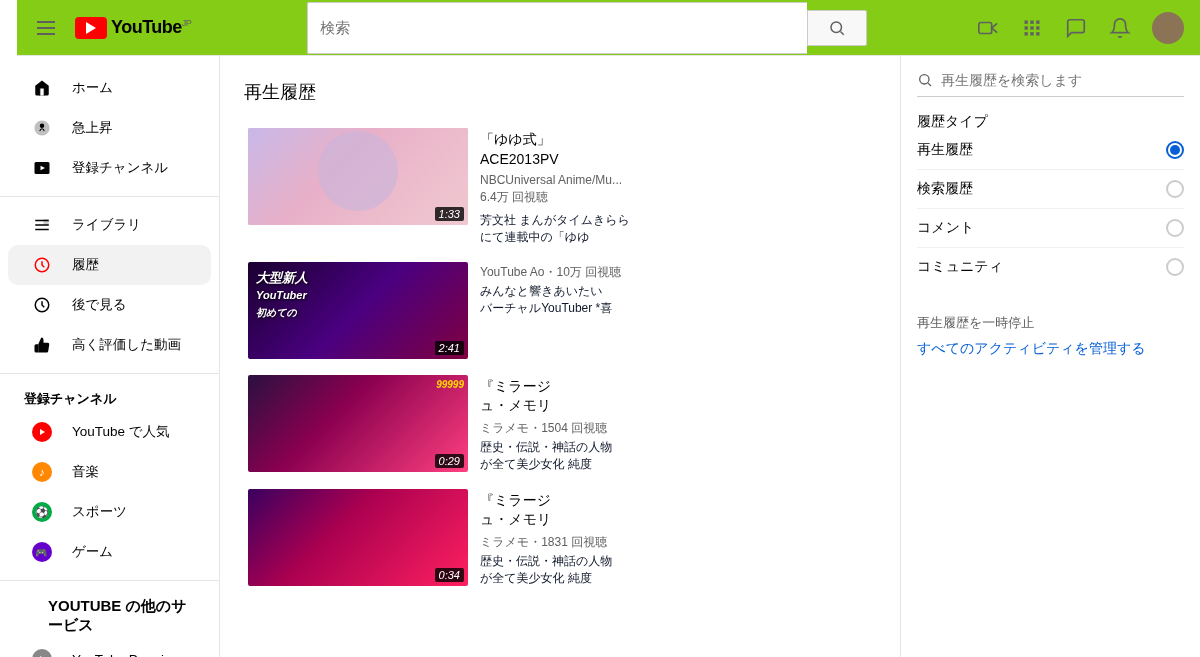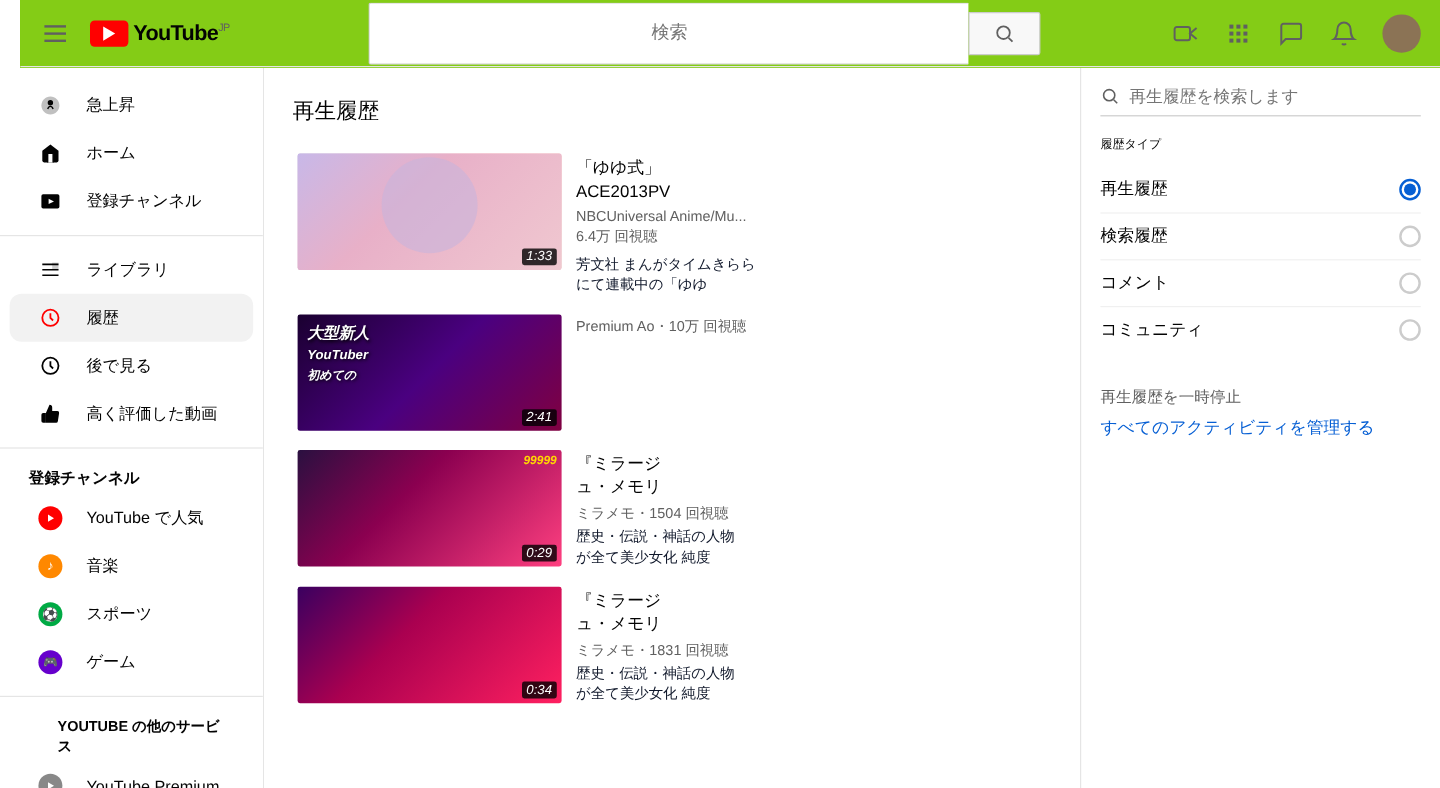--- a/index.html
+++ b/index.html
@@ -91,21 +91,20 @@
     .search-bar input {
       flex: 1;
       height: 52px;
       border: 1px solid #ccc;
       border-right: none;
       border-radius: 2px 0 0 2px;
       padding: 0 12px;
       font-size: 15px;
       outline: none;
       color: #030303;
-      text-align: center;
     }
     .search-btn {
       width: 60px;
       height: 36px;
       background: #f8f8f8;
       border: 1px solid #ccc;
       border-radius: 0 2px 2px 0;
       cursor: pointer;
       display: flex;
       align-items: center;
@@ -290,24 +289,23 @@
     }
     .search-history input {
       flex: 1;
       border: none;
       outline: none;
       font-size: 14px;
       color: #606060;
       background: transparent;
     }
     .history-type-title {
-      font-size: 10px;
+      font-size: 14px;
       font-weight: 500;
       color: #030303;
-      margin-bottom: 12px;
     }
     .radio-group {
       display: flex;
       flex-direction: column;
       gap: 0;
     }
     .radio-item {
       display: flex;
       align-items: center;
       justify-content: space-between;
@@ -427,36 +425,36 @@
     <div class="avatar" style="background: #8b7355;"></div>
   </div>
 </div>
 
 <div class="layout">
 
   <div class="sidebar">
 
     <div class="sidebar-item">
       <span class="sidebar-icon">
+        <svg width="18" height="18" viewBox="0 0 24 24" fill="#030303">
+          <path d="M3 9l9-7 9 7v11a2 2 0 0 1-2 2H5a2 2 0 0 1-2-2z"></path>
+          <polyline points="9,22 9,12 15,12 15,22" fill="white" stroke="#030303" stroke-width="1.5"></polyline>
+        </svg>
+      </span>
+      <span class="sidebar-label">ホーム</span>
+    </div>
+    <div class="sidebar-item">
+      <span class="sidebar-icon">
         <svg width="18" height="18" viewBox="0 0 24 24" fill="none" stroke="#030303" stroke-width="2">
           <path d="M12 2C6.48 2 2 6.48 2 12s4.48 10 10 10 10-4.48 10-10S17.52 2 12 2z" stroke="none" fill="#c0c0c0"></path>
           <path d="M9 16s1-3 3-3 3 3 3 3" stroke="#030303" stroke-width="1.5" fill="none"></path>
           <circle cx="12" cy="9" r="2" fill="#030303"></circle>
         </svg>
       </span>
       <span class="sidebar-label">急上昇</span>
-    </div>
-    <div class="sidebar-item">
-      <span class="sidebar-icon">
-        <svg width="18" height="18" viewBox="0 0 24 24" fill="#030303">
-          <path d="M3 9l9-7 9 7v11a2 2 0 0 1-2 2H5a2 2 0 0 1-2-2z"></path>
-          <polyline points="9,22 9,12 15,12 15,22" fill="white" stroke="#030303" stroke-width="1.5"></polyline>
-        </svg>
-      </span>
-      <span class="sidebar-label">ホーム</span>
     </div>
     <div class="sidebar-item">
       <span class="sidebar-icon">
         <svg width="18" height="18" viewBox="0 0 24 24" fill="#030303">
           <rect x="2" y="4" width="20" height="16" rx="2" fill="#030303"></rect>
           <polygon points="10,9 16,12 10,15" fill="white"></polygon>
         </svg>
       </span>
       <span class="sidebar-label">登録チャンネル</span>
     </div>
@@ -528,21 +526,21 @@
     </div>
     <div class="sidebar-item">
       <span class="sidebar-icon">
         <div style="width:20px;height:20px;border-radius:50%;background:#6600cc;display:flex;align-items:center;justify-content:center;font-size:10px;">🎮</div>
       </span>
       <span class="sidebar-label">ゲーム</span>
     </div>
 
     <div class="sidebar-divider"></div>
 
-    <div class="sidebar-section-title" style="font-size:12px;padding-left:48px;">YOUTUBE の他のサービス</div>
+    <div class="sidebar-section-title" style="font-size:15px;padding-left:48px;">YOUTUBE の他のサービス</div>
 
     <div class="sidebar-item">
       <span class="sidebar-icon">
         <div style="width:20px;height:20px;border-radius:50%;background:#888;display:flex;align-items:center;justify-content:center;">
           <svg width="10" height="10" viewBox="0 0 10 10">
               <polygon points="3,2 8,5 3,8" fill="white"></polygon>
             </svg>
         </div>
       </span>
       <span class="sidebar-label">YouTube Premium</span>
@@ -577,21 +575,23 @@
       </div>
 
       <div class="video-item">
         <div class="video-thumb" style="background:linear-gradient(135deg, #1a0030 0%, #4a0080 50%, #800040 100%);">
           <div style="position:absolute;top:4px;left:4px;right:4px;bottom:20px;">
             <div style="font-size:13px;font-weight:bold;color:white;text-shadow:1px 1px 3px black;line-height:1.3;padding:4px;">大型新人<br><span style="font-size:11px;">YouTuber</span><br><span style="font-size:10px;">初めての</span></div>
           </div>
           <span class="video-duration">2:41</span>
         </div>
         <div class="video-info">
-          <div class="video-channel">Premium Ao・10万 回視聴</div>
+          <div class="video-channel">YouTube Ao・10万 回視聴</div>
+          <div class="video-description" style="white-space:pre-line;">みんなと響きあいたい
+バーチャルYouTuber *喜</div>
         </div>
       </div>
 
       <div class="video-item">
         <div class="video-thumb" style="background:linear-gradient(135deg, #2a1040 0%, #8b0050 40%, #ff4080 100%);">
           <div style="position:absolute;top:4px;right:4px;color:#ffd700;font-size:10px;font-weight:bold;">99999</div>
           <span class="video-duration">0:29</span>
         </div>
         <div class="video-info">
           <div class="video-title" style="white-space:pre-line;">『ミラージ

